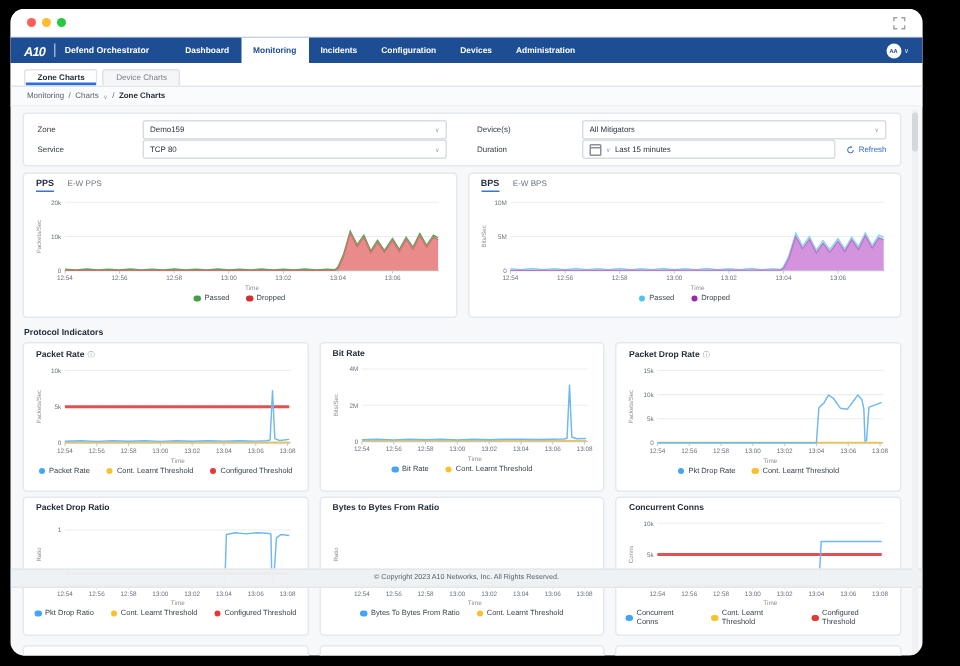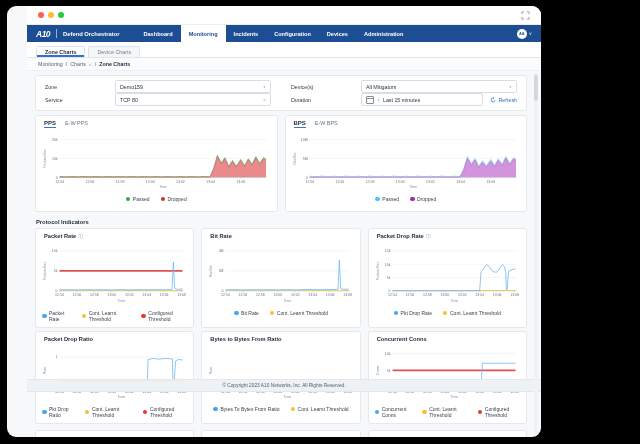--- a/index.html
+++ b/index.html
@@ -1,18 +1,18 @@
 <!DOCTYPE html>
 <html><head>
 <meta charset="utf-8">
 <style>
   html,body{margin:0;padding:0;background:#000;width:640px;height:444px;overflow:hidden;
     font-family:"Liberation Sans", sans-serif;-webkit-font-smoothing:antialiased;}
-  .window{position:absolute;left:7px;top:6px;width:514px;height:431px;background:#f6f8fa;
-    border-radius:9px;overflow:hidden;padding-left:20px;}
+  .window{position:absolute;left:7px;top:6px;width:608px;height:431px;background:#f6f8fa;
+    border-radius:9px;overflow:hidden;}
   
   .titlebar{height:18px;background:#fff;display:flex;align-items:center;padding:0 11px;border-bottom:1px solid #ececec;}
   .dot{width:6px;height:6px;border-radius:50%;margin-right:4px;display:inline-block;}
   .dot.red{background:#ff5f57}.dot.yellow{background:#febc2e}.dot.green{background:#28c840}
   .expand{margin-left:auto;width:9px;height:9px;opacity:.65}
   
   .navbar{height:17px;background:#1d4e94;display:flex;align-items:stretch;color:#fff;padding:0 0 0 9px;}
   .brand{font-weight:bold;font-style:italic;font-size:8.5px;letter-spacing:-.5px;align-self:center;}
   .nav-divider{width:1px;height:9px;background:rgba(255,255,255,.55);margin:auto 6px;}
   .product{font-size:5.8px;font-weight:bold;align-self:center;white-space:nowrap;}

